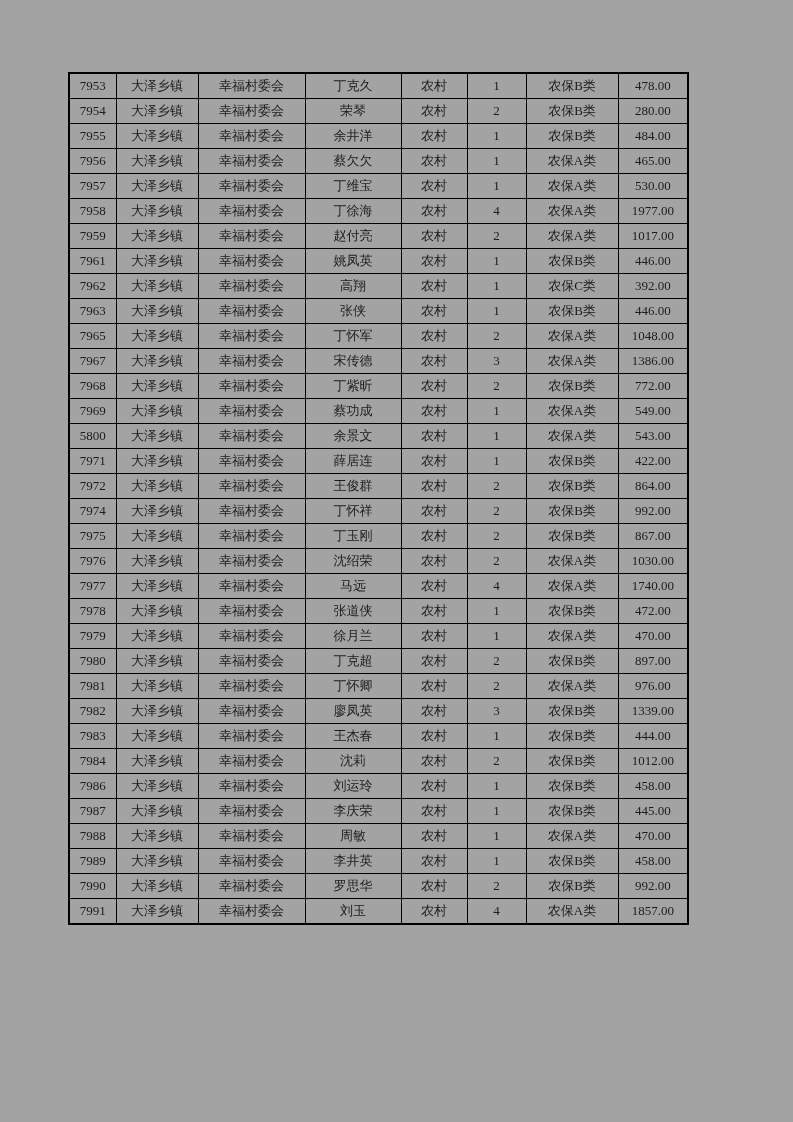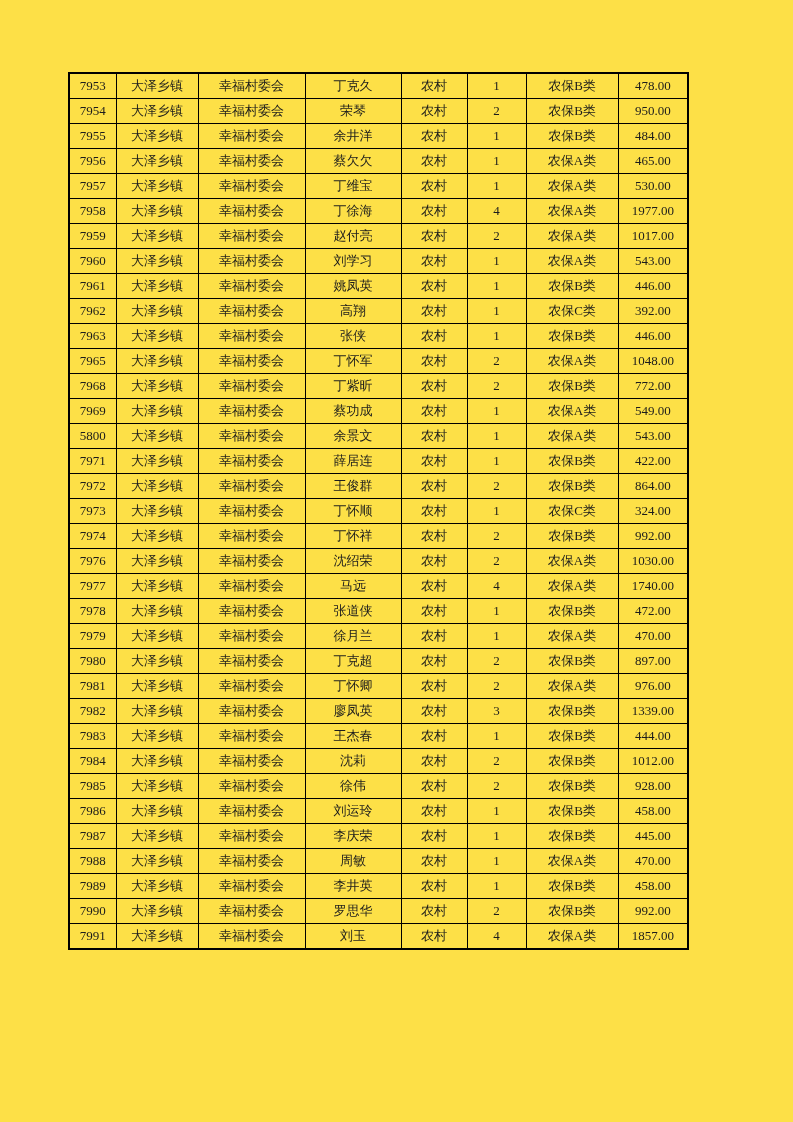--- a/index.html
+++ b/index.html
@@ -10,21 +10,21 @@
     width: 793px;
     height: 1122px;
     background: #ffffff;
     position: relative;
     font-family: "Liberation Serif", "DejaVu Serif", serif;
     overflow: hidden;
   }
   .page {
     position: absolute;
     inset: 0;
-    background: #fde047;
+    background: #a3a3a3;
   }
   table.data-table {
     position: absolute;
     left: 68px;
     top: 72px;
     width: 619px;
     border-collapse: collapse;
     table-layout: fixed;
     border: 2px solid #000000;
   }
@@ -68,21 +68,21 @@
           <td>478.00</td>
         </tr>
         <tr>
           <td>7954</td>
           <td>大泽乡镇</td>
           <td>幸福村委会</td>
           <td>荣琴</td>
           <td>农村</td>
           <td>2</td>
           <td>农保B类</td>
-          <td>950.00</td>
+          <td>280.00</td>
         </tr>
         <tr>
           <td>7955</td>
           <td>大泽乡镇</td>
           <td>幸福村委会</td>
           <td>余井洋</td>
           <td>农村</td>
           <td>1</td>
           <td>农保B类</td>
           <td>484.00</td>
@@ -119,30 +119,20 @@
         </tr>
         <tr>
           <td>7959</td>
           <td>大泽乡镇</td>
           <td>幸福村委会</td>
           <td>赵付亮</td>
           <td>农村</td>
           <td>2</td>
           <td>农保A类</td>
           <td>1017.00</td>
-        </tr>
-        <tr>
-          <td>7960</td>
-          <td>大泽乡镇</td>
-          <td>幸福村委会</td>
-          <td>刘学习</td>
-          <td>农村</td>
-          <td>1</td>
-          <td>农保A类</td>
-          <td>543.00</td>
         </tr>
         <tr>
           <td>7961</td>
           <td>大泽乡镇</td>
           <td>幸福村委会</td>
           <td>姚凤英</td>
           <td>农村</td>
           <td>1</td>
           <td>农保B类</td>
           <td>446.00</td>
@@ -171,20 +161,30 @@
           <td>7965</td>
           <td>大泽乡镇</td>
           <td>幸福村委会</td>
           <td>丁怀军</td>
           <td>农村</td>
           <td>2</td>
           <td>农保A类</td>
           <td>1048.00</td>
         </tr>
         <tr>
+          <td>7967</td>
+          <td>大泽乡镇</td>
+          <td>幸福村委会</td>
+          <td>宋传德</td>
+          <td>农村</td>
+          <td>3</td>
+          <td>农保A类</td>
+          <td>1386.00</td>
+        </tr>
+        <tr>
           <td>7968</td>
           <td>大泽乡镇</td>
           <td>幸福村委会</td>
           <td>丁紫昕</td>
           <td>农村</td>
           <td>2</td>
           <td>农保B类</td>
           <td>772.00</td>
         </tr>
         <tr>
@@ -221,40 +221,40 @@
           <td>7972</td>
           <td>大泽乡镇</td>
           <td>幸福村委会</td>
           <td>王俊群</td>
           <td>农村</td>
           <td>2</td>
           <td>农保B类</td>
           <td>864.00</td>
         </tr>
         <tr>
-          <td>7973</td>
-          <td>大泽乡镇</td>
-          <td>幸福村委会</td>
-          <td>丁怀顺</td>
-          <td>农村</td>
-          <td>1</td>
-          <td>农保C类</td>
-          <td>324.00</td>
-        </tr>
-        <tr>
           <td>7974</td>
           <td>大泽乡镇</td>
           <td>幸福村委会</td>
           <td>丁怀祥</td>
           <td>农村</td>
           <td>2</td>
           <td>农保B类</td>
           <td>992.00</td>
         </tr>
         <tr>
+          <td>7975</td>
+          <td>大泽乡镇</td>
+          <td>幸福村委会</td>
+          <td>丁玉刚</td>
+          <td>农村</td>
+          <td>2</td>
+          <td>农保B类</td>
+          <td>867.00</td>
+        </tr>
+        <tr>
           <td>7976</td>
           <td>大泽乡镇</td>
           <td>幸福村委会</td>
           <td>沈绍荣</td>
           <td>农村</td>
           <td>2</td>
           <td>农保A类</td>
           <td>1030.00</td>
         </tr>
         <tr>
@@ -329,30 +329,20 @@
         </tr>
         <tr>
           <td>7984</td>
           <td>大泽乡镇</td>
           <td>幸福村委会</td>
           <td>沈莉</td>
           <td>农村</td>
           <td>2</td>
           <td>农保B类</td>
           <td>1012.00</td>
-        </tr>
-        <tr>
-          <td>7985</td>
-          <td>大泽乡镇</td>
-          <td>幸福村委会</td>
-          <td>徐伟</td>
-          <td>农村</td>
-          <td>2</td>
-          <td>农保B类</td>
-          <td>928.00</td>
         </tr>
         <tr>
           <td>7986</td>
           <td>大泽乡镇</td>
           <td>幸福村委会</td>
           <td>刘运玲</td>
           <td>农村</td>
           <td>1</td>
           <td>农保B类</td>
           <td>458.00</td>

